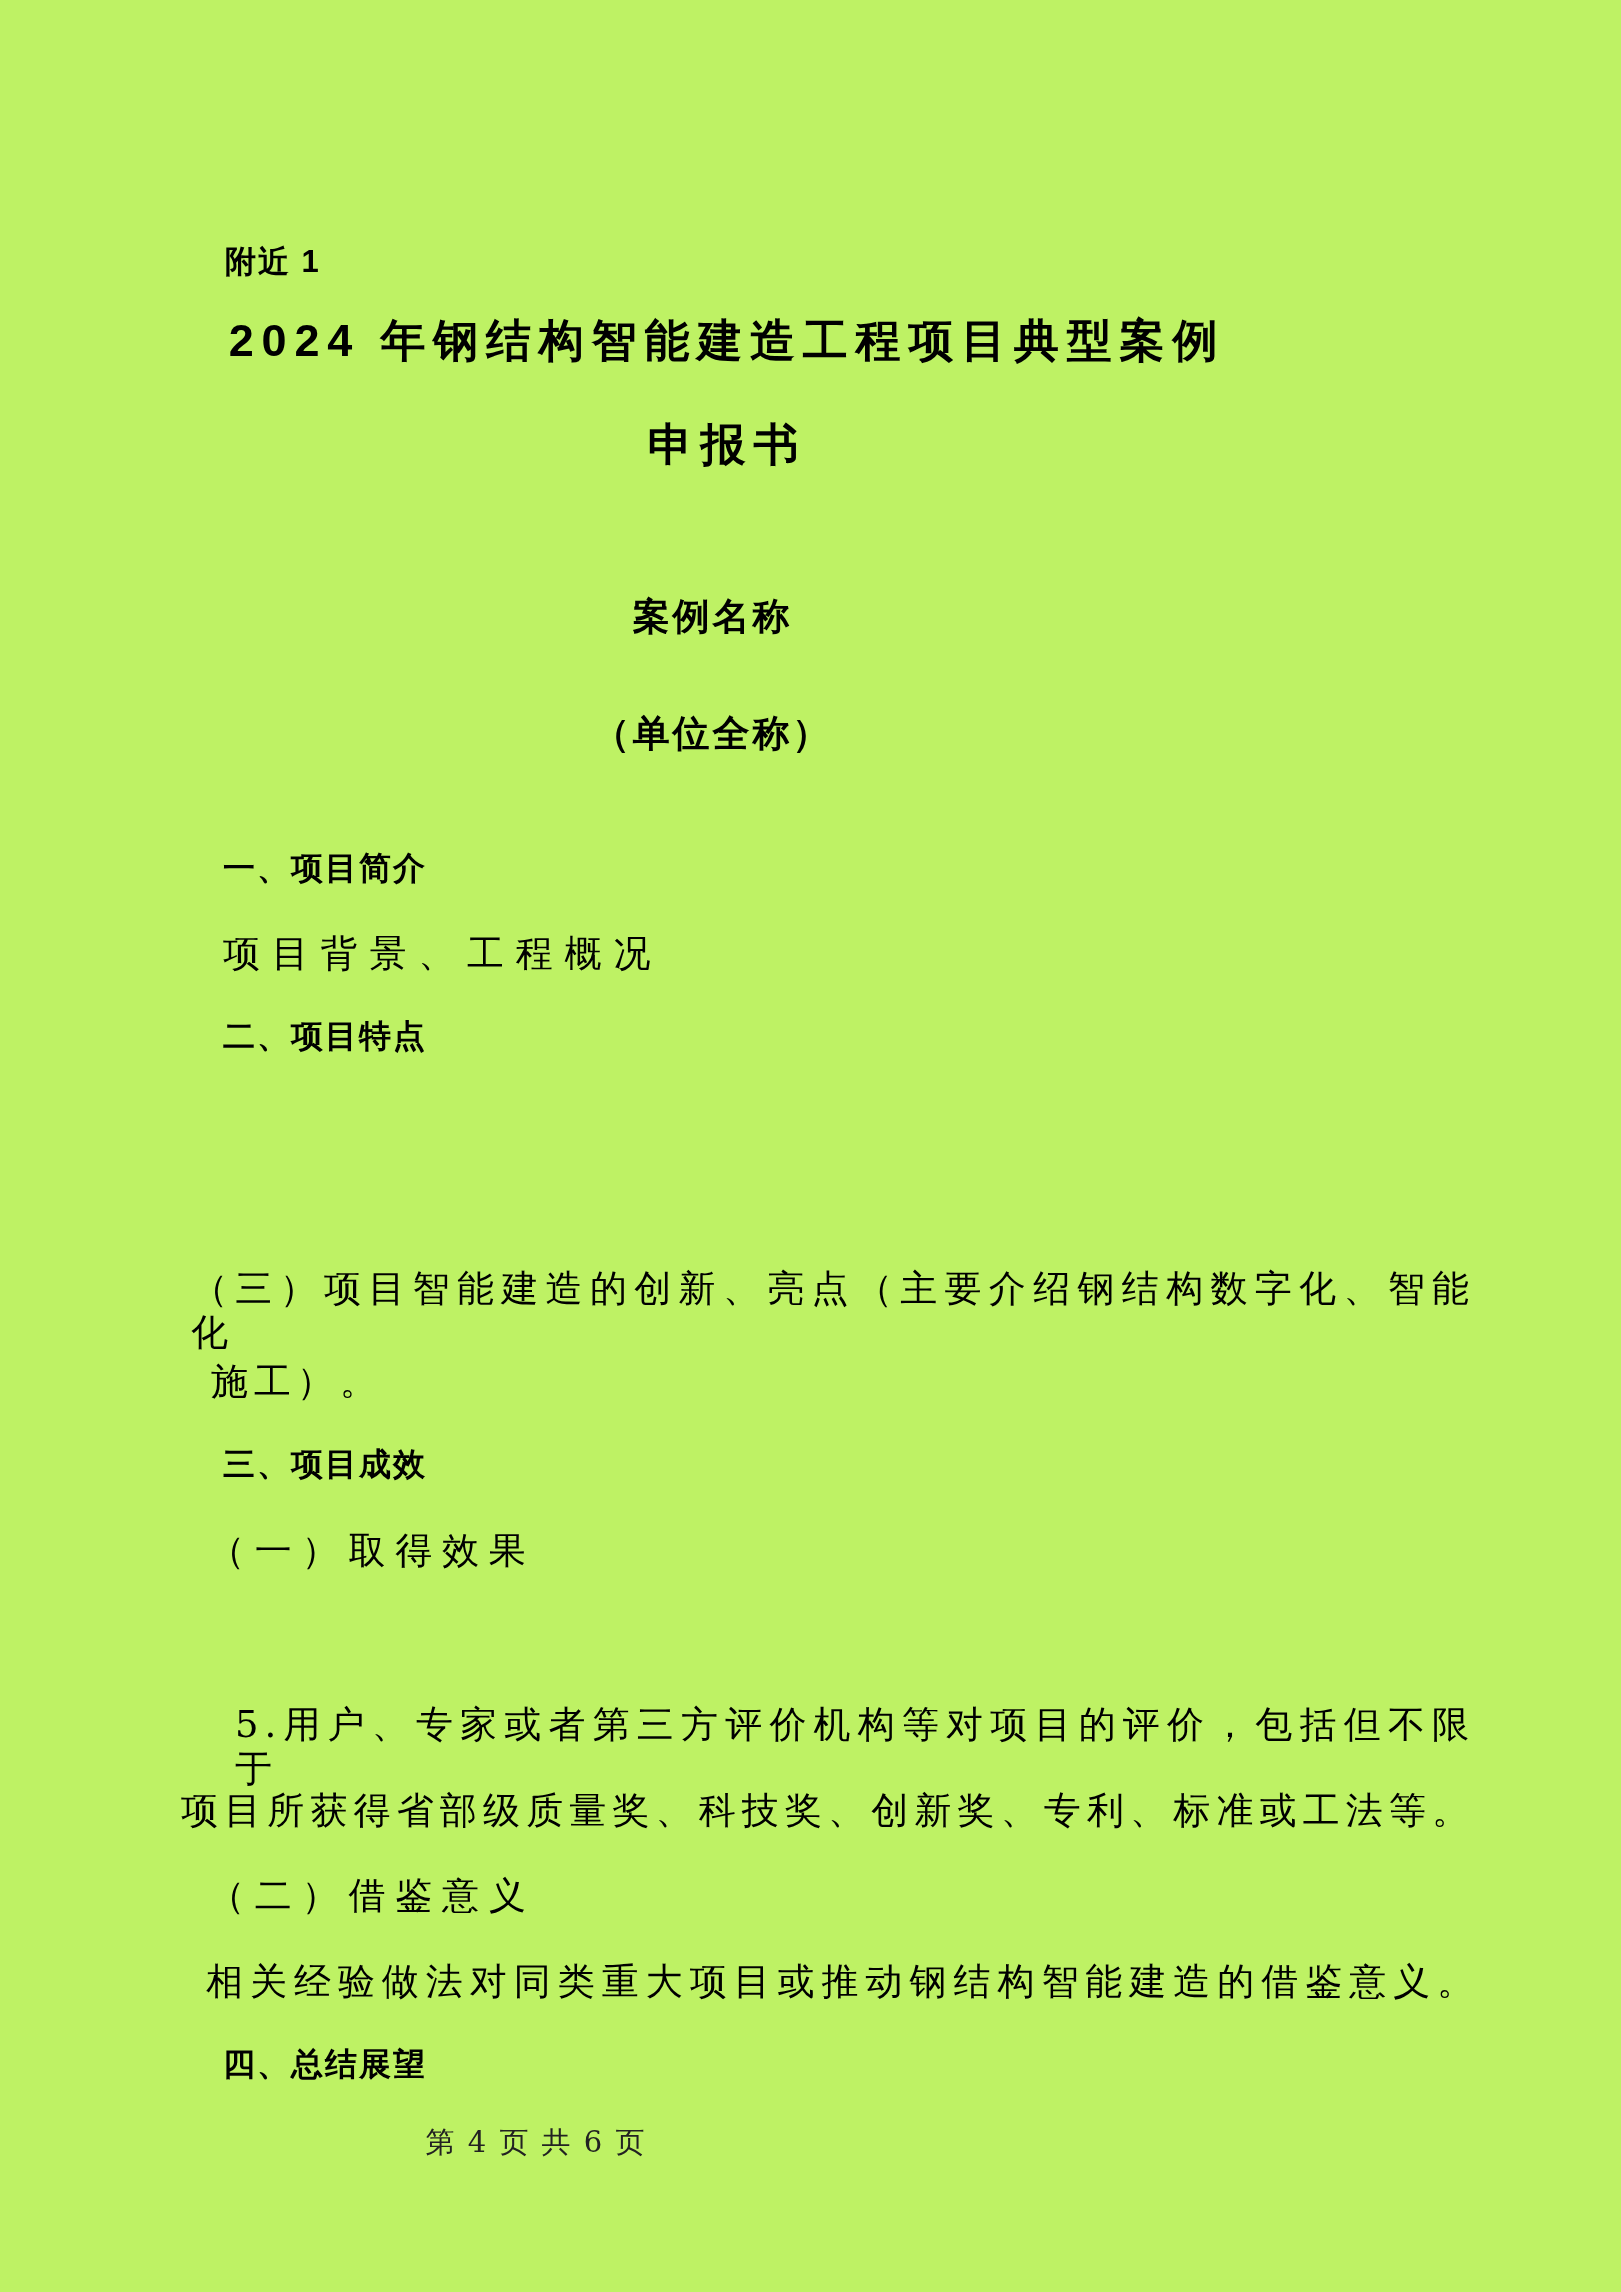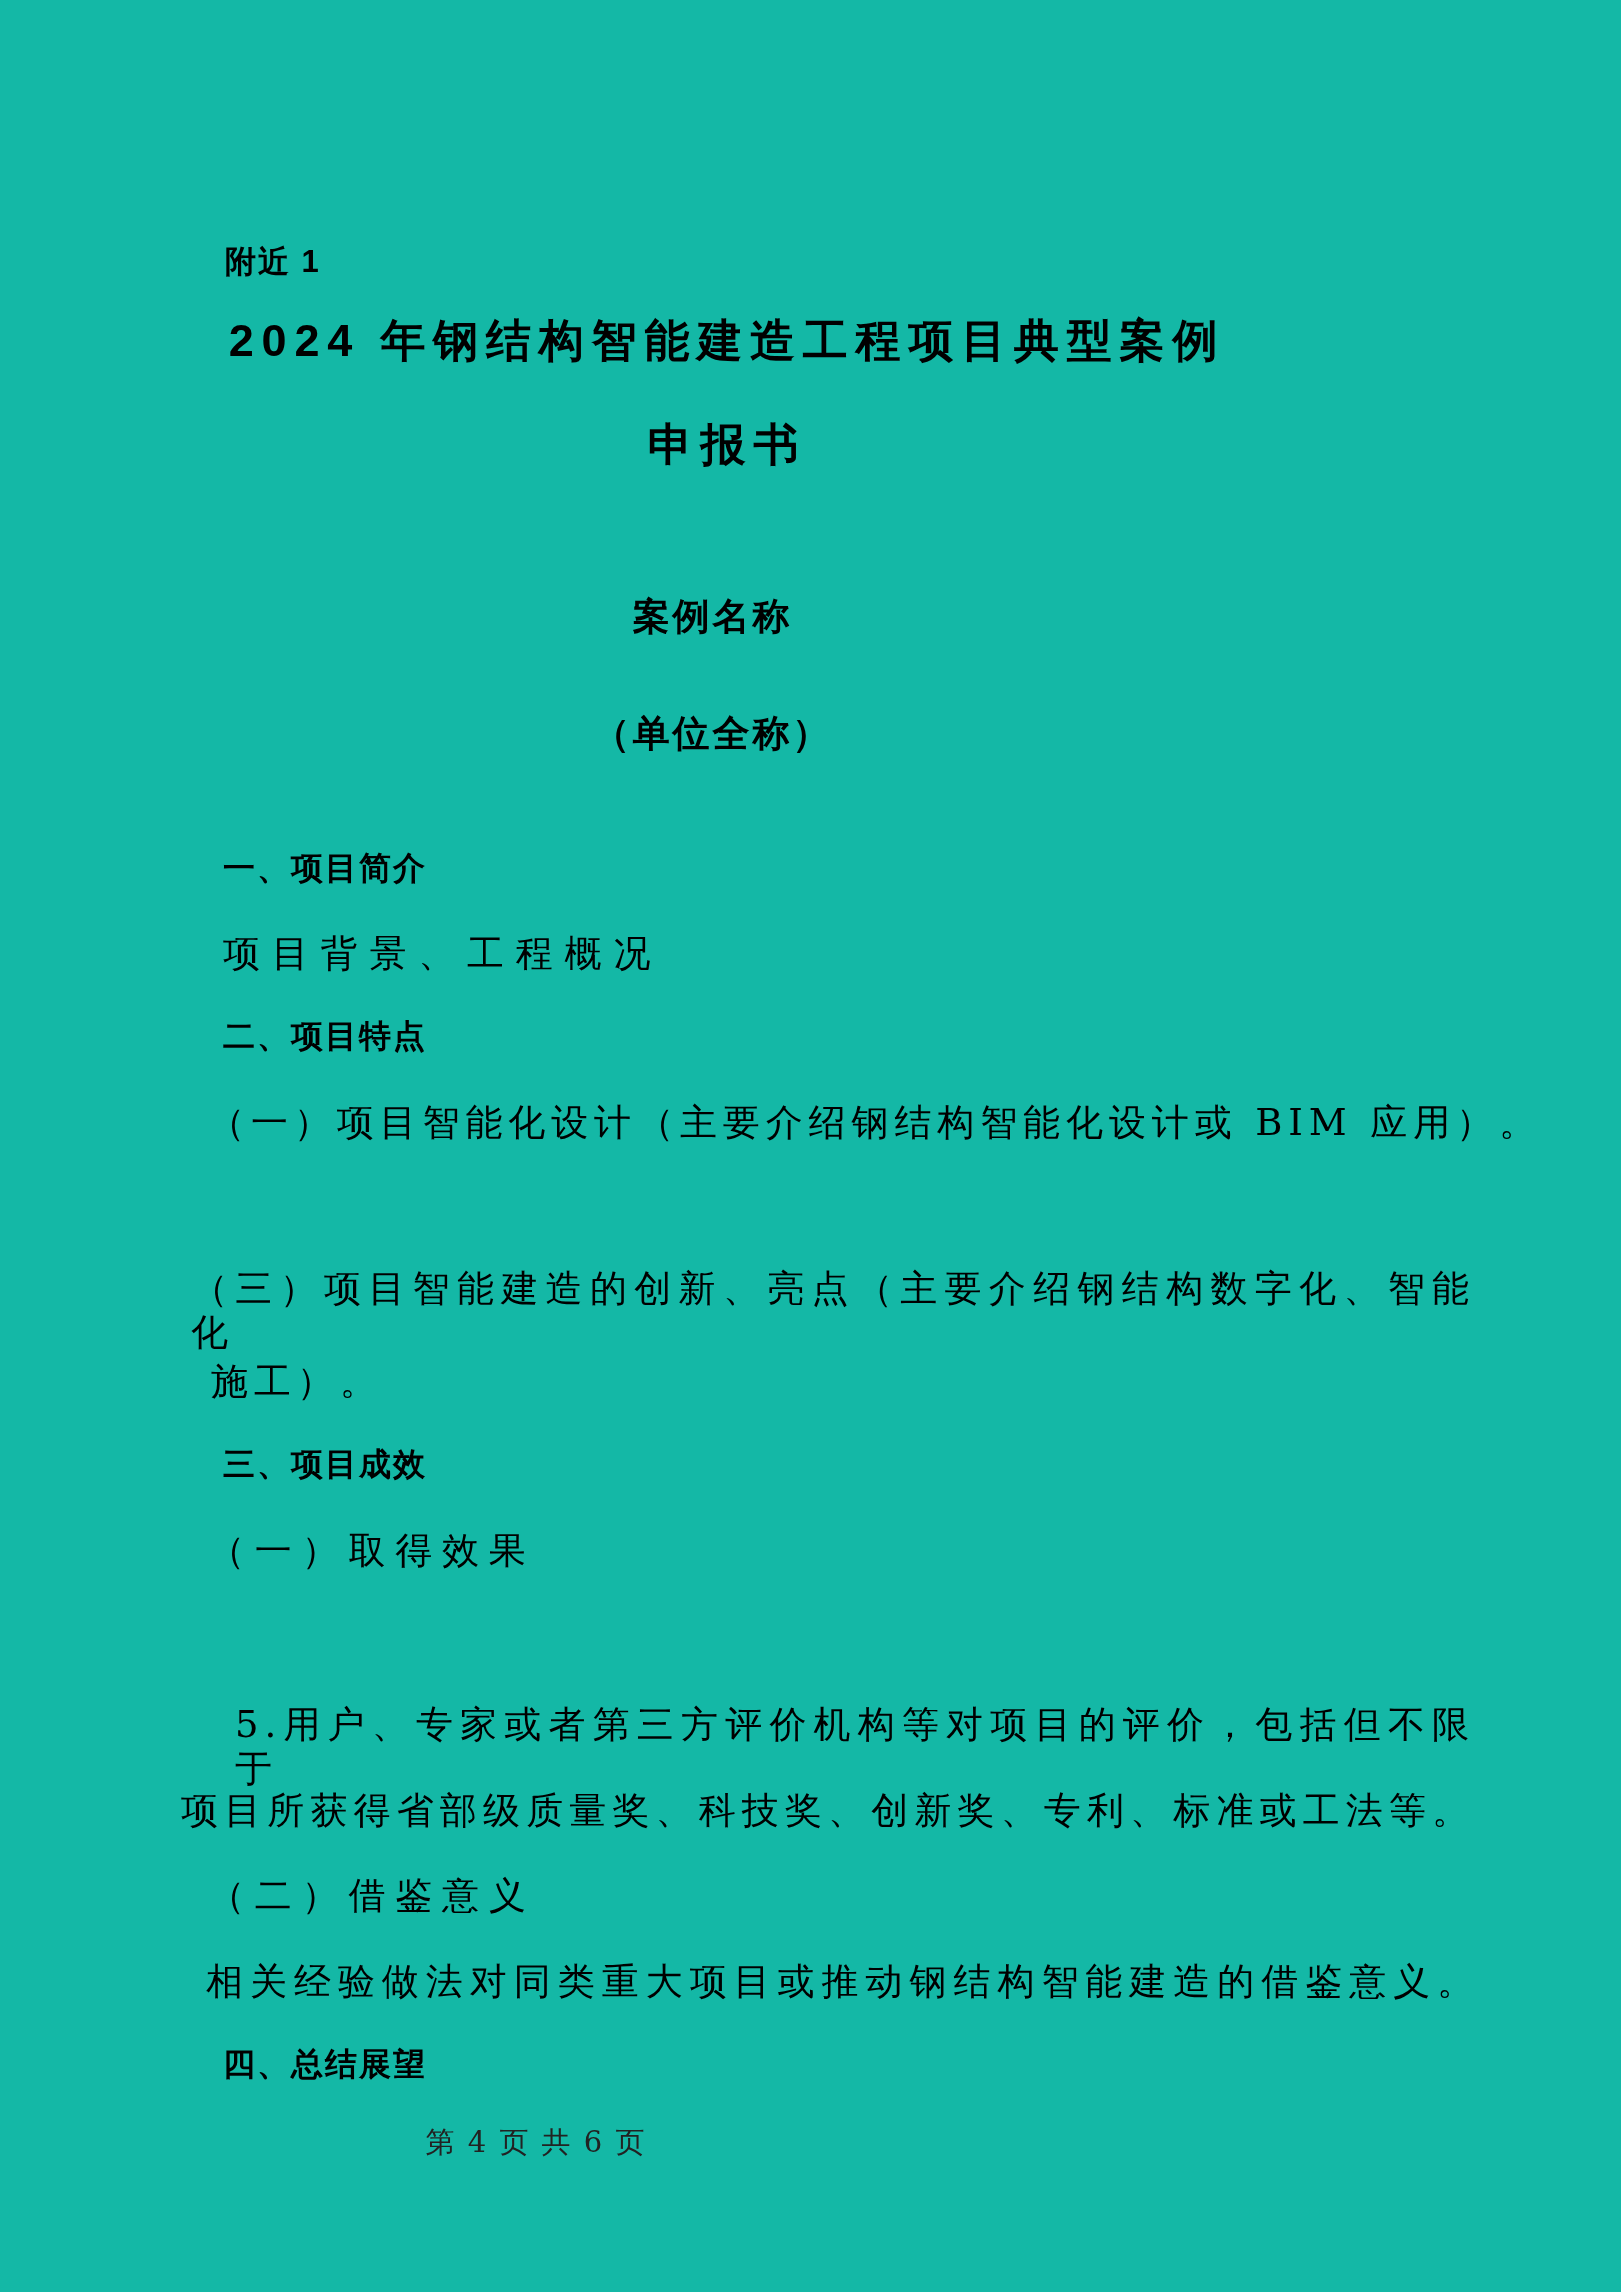--- a/index.html
+++ b/index.html
@@ -1,20 +1,20 @@
 <!DOCTYPE html>
 <html><head>
 <meta charset="utf-8">
 <style>
   html,body{margin:0;padding:0;background:#ffffff;}
   .page{
     position:relative;
     width:1621px;
     height:2293px;
-    background:#14b8a6;
+    background:#bef264;
     color:#000000;
     overflow:hidden;
   }
   .abs{position:absolute; line-height:1.2; white-space:nowrap;}
   .hei{font-family:"Liberation Sans", sans-serif; font-weight:700;}
   .hei-med{font-family:"Liberation Sans", sans-serif; font-weight:600;}
   .kai{font-family:"DejaVu Serif", serif; font-weight:400;}
   .centerline{left:0; width:1621px; text-align:center; box-sizing:border-box;}
   .just{white-space:normal; text-align:justify; text-align-last:justify;}
   .title{font-size:45px; letter-spacing:7.8px;}
@@ -37,21 +37,20 @@
   <div class="abs centerline hei subtitle" style="top:595px; padding-right:196px;">案例名称</div>
 
   <div class="abs centerline hei subtitle" style="top:712px; padding-right:196px;">（单位全称）</div>
 
   <div class="abs hei heading" style="top:849px; left:223px;">一、项目简介</div>
 
   <div class="abs kai body-text" style="top:932px; left:223px; letter-spacing:11.8px;">项目背景、工程概况</div>
 
   <div class="abs hei heading" style="top:1017px; left:223px;">二、项目特点</div>
 
-  <div class="abs kai body-text" style="top:1101px; left:208px; letter-spacing:5.9px;">（一）项目智能化设计（主要介绍钢结构智能化设计或 BIM 应用）。</div>
 
 
   <div class="abs kai body-text just" style="top:1267px; left:191px; width:1284px; letter-spacing:5.9px;">（三）项目智能建造的创新、亮点（主要介绍钢结构数字化、智能化</div>
 
   <div class="abs kai body-text" style="top:1360px; left:211px; letter-spacing:5.9px;">施工）。</div>
 
   <div class="abs hei heading" style="top:1445px; left:223px;">三、项目成效</div>
 
   <div class="abs kai body-text" style="top:1529px; left:208px; letter-spacing:9.8px;">（一）取得效果</div>
 

